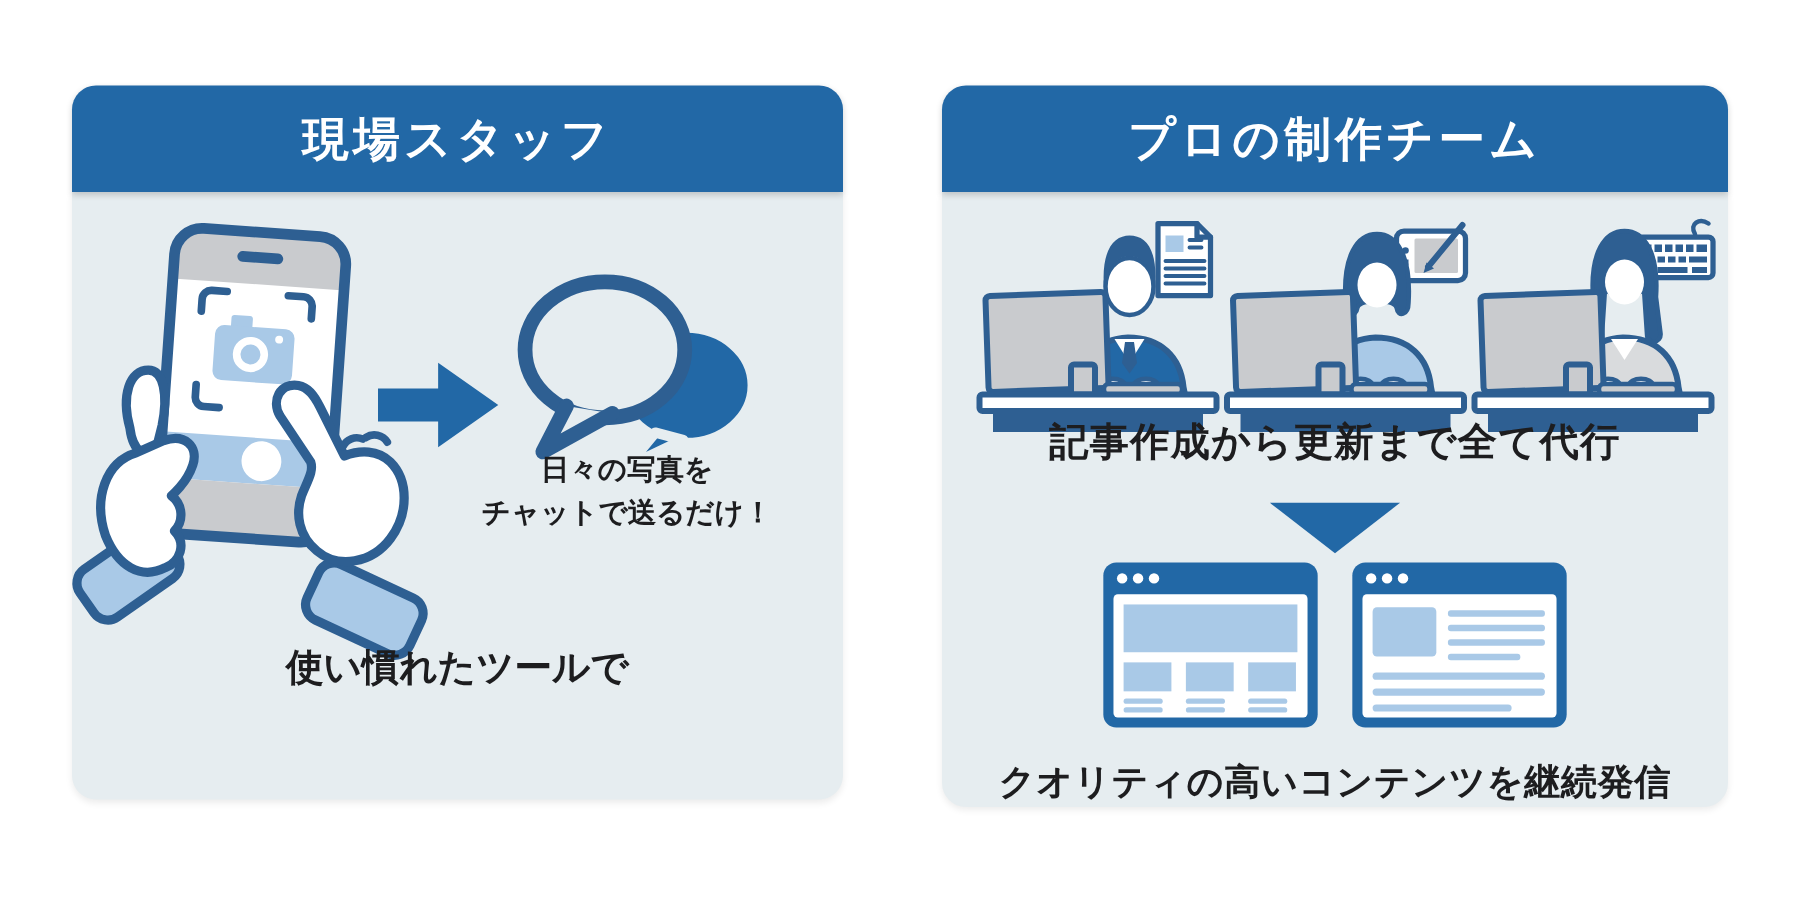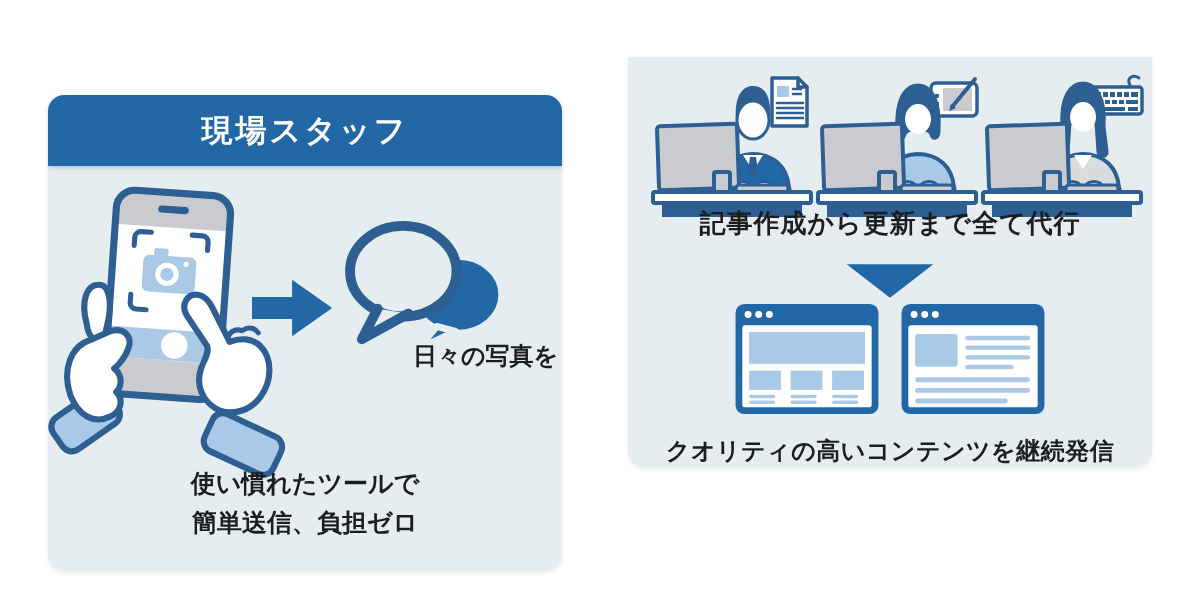--- a/index.html
+++ b/index.html
@@ -8,38 +8,38 @@
     font-family:"Liberation Sans","DejaVu Sans",sans-serif;
     overflow:hidden;
   }
   .panel{position:absolute;top:57px;}
   .panel-header{
     height:71px;background:var(--header-blue);
     border-radius:16px 16px 0 0;
     display:flex;align-items:center;justify-content:center;
     color:#fff;font-size:31px;font-weight:700;letter-spacing:3px;
     box-shadow:0 2px 4px rgba(0,0,0,.18);
-    position:relative;z-index:2;margin-top:38px;
+    position:relative;z-index:2;
   }
   .panel-body{
     background:var(--panel-bg);
     border-radius:0 0 16px 16px;
     position:relative;z-index:1;
     box-shadow:0 2px 5px rgba(0,0,0,.08);
   }
   #left-panel{left:48px;width:514px;}
   #left-panel .panel-body{height:405px;}
   #right-panel{left:628px;width:524px;}
   #right-panel .panel-body{height:410px;}
 
   .caption{
     position:absolute;font-weight:700;color:var(--text-dark);
     text-align:center;line-height:1.5;white-space:nowrap;
   }
-  #left-caption{left:230px;top:172px;width:280px;font-size:24px;text-align:right;}
+  #left-caption{left:230px;top:172px;width:280px;font-size:19px;}
   #left-footer{left:0;top:298px;width:100%;font-size:25px;line-height:1.55;text-align:center;}
   #right-caption{left:0;top:147px;width:100%;font-size:26px;letter-spacing:1px;}
   #right-footer{left:0;top:376px;width:100%;font-size:24px;letter-spacing:.5px;}
 
   .abs{position:absolute;}
   svg{display:block;overflow:visible;}
 
   
   .s  {stroke:var(--stroke-blue);stroke-linecap:round;stroke-linejoin:round;}
   .sbg{stroke:var(--panel-bg);stroke-linejoin:round;}
@@ -93,30 +93,33 @@
 
     <svg class="abs" style="left:284px;top:50px;" width="178" height="138" viewBox="0 0 180 140">
       <ellipse cx="127" cy="80" rx="45" ry="39" class="fb sbg" stroke-width="7"></ellipse>
       <path d="M106,112 L87,135 L125,117 Z" class="fb sbg" stroke-width="7"></path>
       <ellipse cx="72" cy="56" rx="54" ry="46" class="fbg s" stroke-width="10"></ellipse>
       <path d="M46,94 L30,125 L77,99" class="fbg s" stroke-width="10"></path>
     </svg>
 
     <div class="caption" id="left-caption">
       <div>日々の写真を</div>
+      <div>チャットで送るだけ！</div>
     </div>
 
     <div class="caption" id="left-footer">
       <div>使い慣れたツールで</div>
-      <div>簡単送信、負担ゼロ</div>
     </div>
   </div>
 </div>
 
 <div class="panel" id="right-panel">
+  <div class="panel-header">
+    <span>プロの制作チーム</span>
+  </div>
   <div class="panel-body">
 
     <div class="workers-row">
 
       <svg width="165" height="142" viewBox="0 0 165 142">
         <g>
           <path d="M122,3 h26 l9,9 v39 h-35 z" class="fw s" stroke-width="3.5"></path>
           <path d="M148,3 v9 h9" class="n s" stroke-width="3.5"></path>
           <rect x="127" y="11" width="12" height="11" class="fl"></rect>
           <path d="M143,14 h8 M143,19 h8 M127,28 h26 M127,33 h26 M127,38 h26 M127,43 h26" class="n s" stroke-width="2.6"></path>

